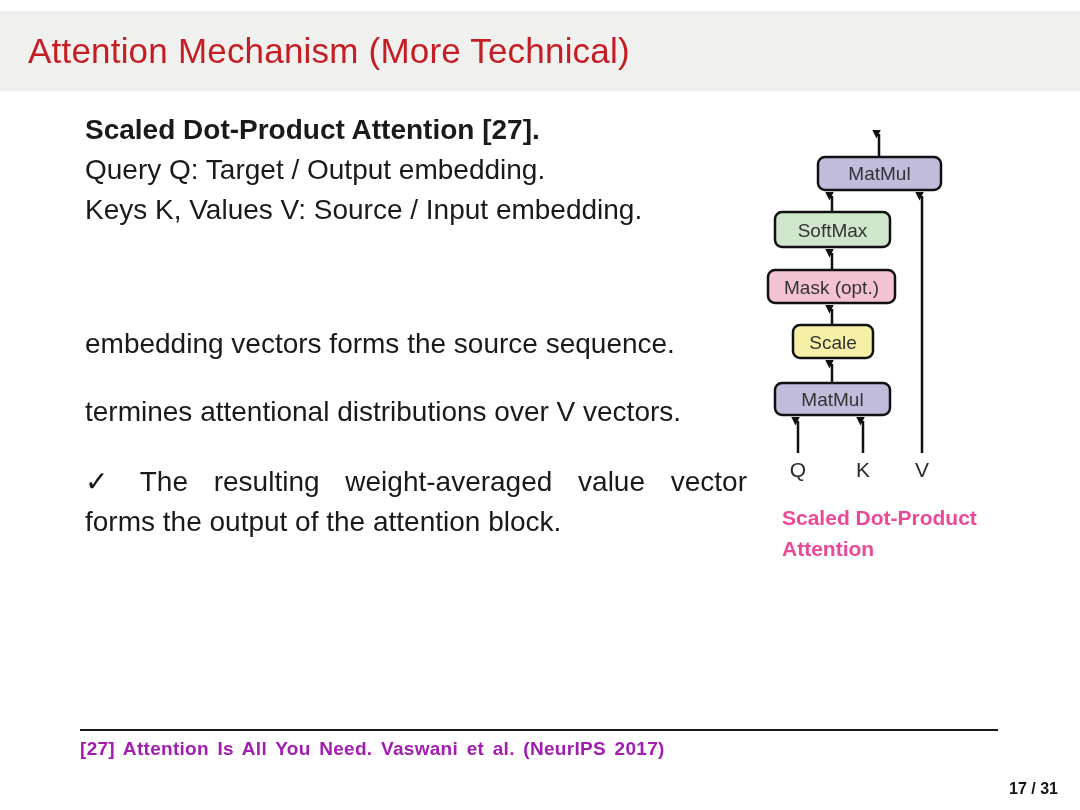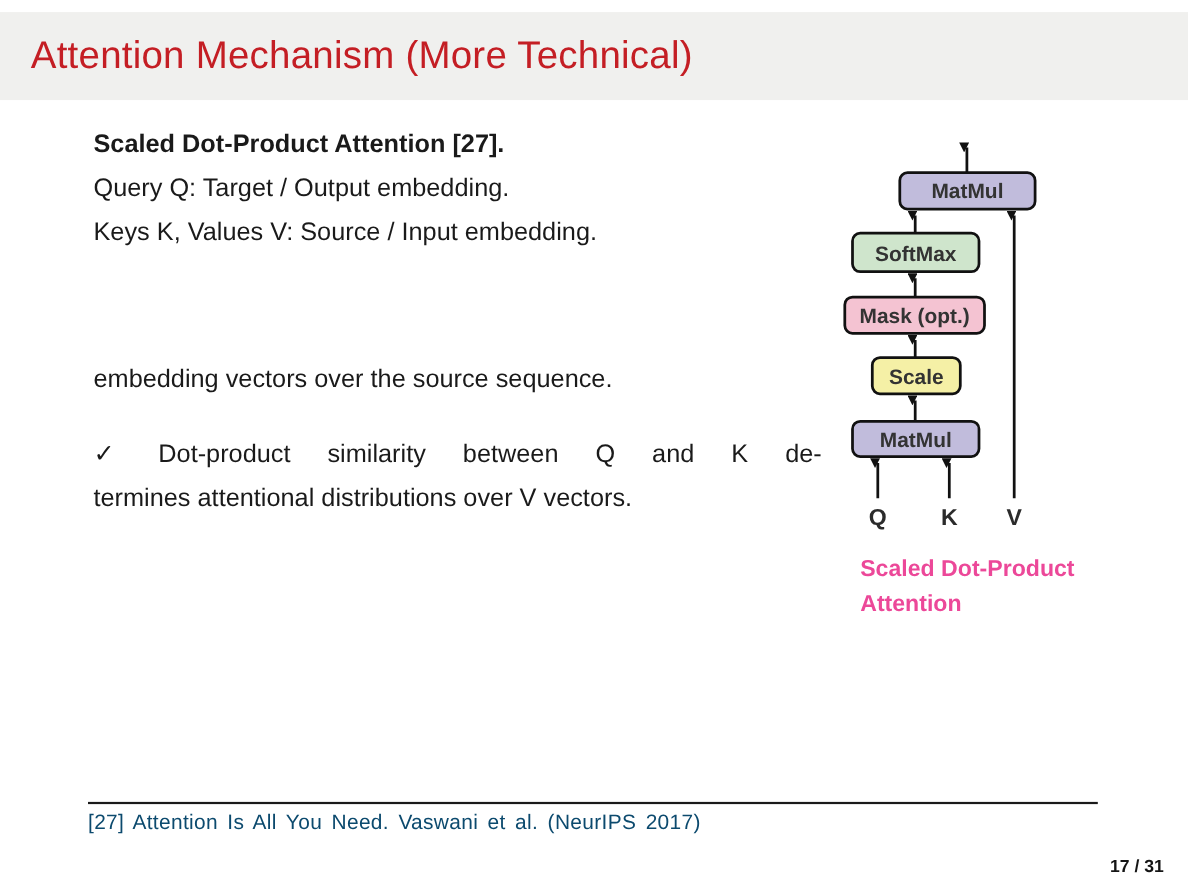--- a/index.html
+++ b/index.html
@@ -16,44 +16,44 @@
     display:flex;align-items:center;margin-top:11px;
   }
   .header .title{
     margin-left:28px;
     font-size:35px;font-weight:400;letter-spacing:.2px;
     color:#c41e24;
   }
   
   .textcol{
     position:absolute;left:85px;top:110px;width:662px;
-    font-size:23px;line-height:40px;color:#1a1a1a;
+    font-size:28px;line-height:40px;color:#1a1a1a;
   }
   .textcol .bold{font-weight:700;}
   .para{margin:0;}
   .line{display:block;}
   .just{text-align:justify;text-align-last:justify;}
   .check{display:inline-block;margin-right:6px;}
   .gap-heading{height:94px;}
   .gap-b1{height:28px;}
   .gap-b2{height:30px;}
   
-  .diagram{position:absolute;left:765px;top:118px;width:245px;height:460px;font-weight:bold;}
+  .diagram{position:absolute;left:765px;top:118px;width:245px;height:460px;}
   .diagram svg{display:block;}
   .dg-label{font-family:"Liberation Sans",sans-serif;font-size:19px;fill:#333333;}
   .dg-input{font-family:"Liberation Sans",sans-serif;font-size:21px;fill:#2b2b2b;}
   .caption{
     position:absolute;left:782px;top:502px;
     font-size:21px;font-weight:700;line-height:31px;color:#ec4899;
   }
   
   .footrule{position:absolute;left:80px;top:729px;width:918px;height:2px;background:#1a1a1a;}
   .citation{
     position:absolute;left:80px;top:738px;
-    font-size:19px;font-weight:400;letter-spacing:.3px;word-spacing:3px;color:#0c4a6e;
+    font-size:19px;font-weight:700;letter-spacing:.3px;word-spacing:3px;color:#a21caf;
   }
   .pagenum{
     position:absolute;right:22px;top:780px;
     font-size:16px;font-weight:700;color:#151515;
   }
 </style>
 </head>
 <body>
 
 <div class="header">
@@ -63,33 +63,34 @@
 <div class="textcol">
   <div class="para">
     <span class="line bold">Scaled Dot-Product Attention [27].</span>
     <span class="line">Query Q: Target / Output embedding.</span>
     <span class="line">Keys K, Values V: Source / Input embedding.</span>
   </div>
 
   <div class="gap-heading"></div>
 
   <div class="para">
-    <span class="line">embedding vectors over the source sequence.</span>
+    <span class="line">embedding vectors forms the source sequence.</span>
   </div>
 
   <div class="gap-b1"></div>
 
   <div class="para">
-    <span class="line just"><span class="check">✓</span> <span>Dot-product similarity between Q and K de-</span></span>
     <span class="line">termines attentional distributions over V vectors.</span>
   </div>
 
   <div class="gap-b2"></div>
 
   <div class="para">
+    <span class="line just"><span class="check">✓</span> <span>The resulting weight-averaged value vector</span></span>
+    <span class="line">forms the output of the attention block.</span>
   </div>
 </div>
 
 <div class="diagram">
   <svg width="245" height="460" viewBox="0 0 245 460">
     <defs>
       <marker id="arrow" markerWidth="9" markerHeight="9" refX="4.5" refY="7" orient="auto-start-reverse" markerUnits="userSpaceOnUse">
         <path d="M0,9 L4.5,0 L9,9 Z" fill="#111" transform="rotate(-90 4.5 4.5)"></path>
       </marker>
     </defs>

